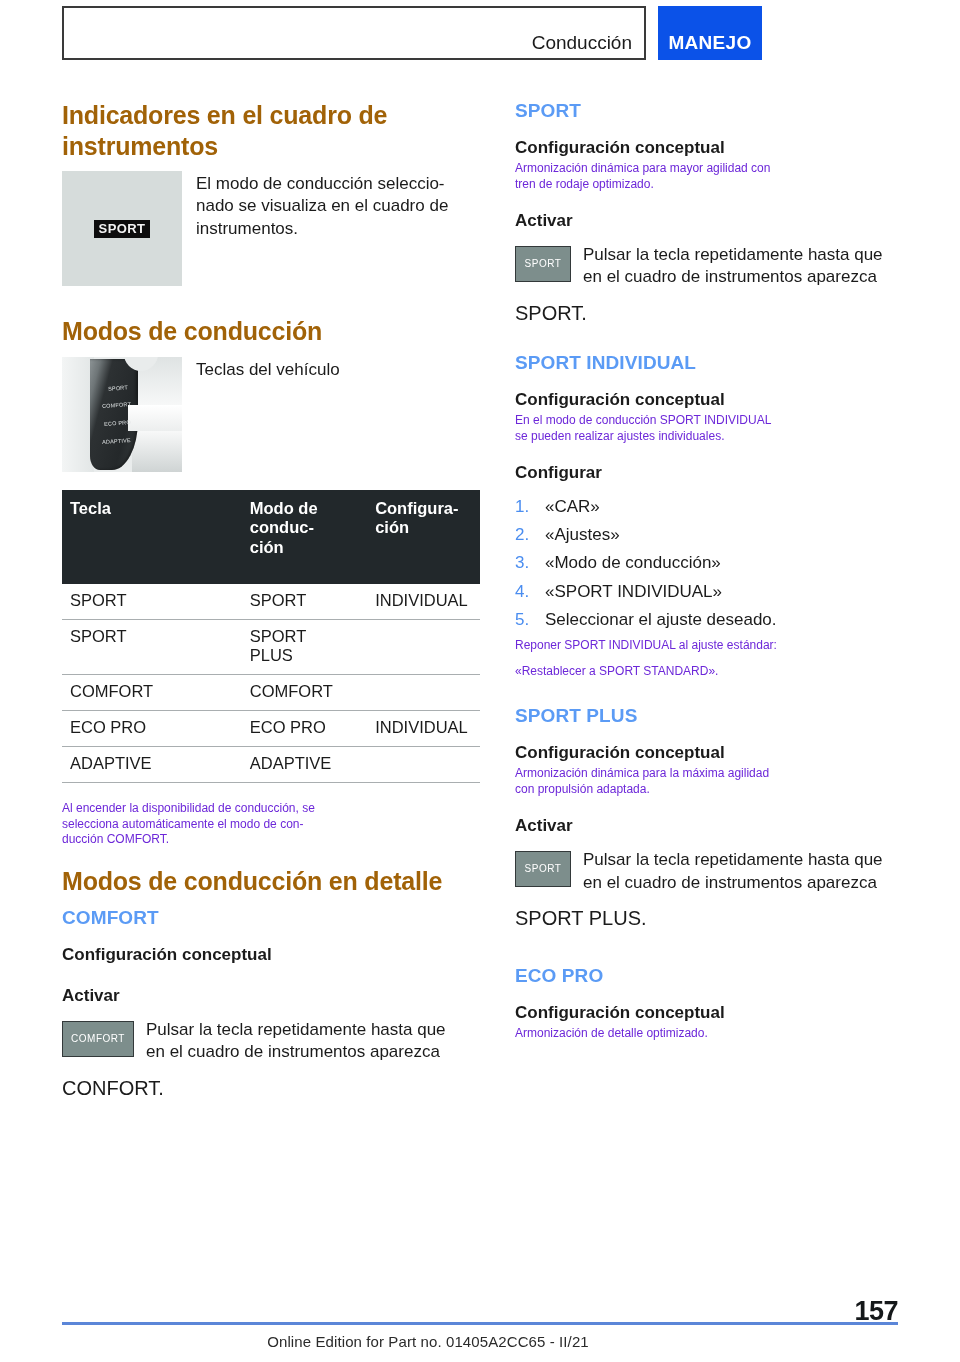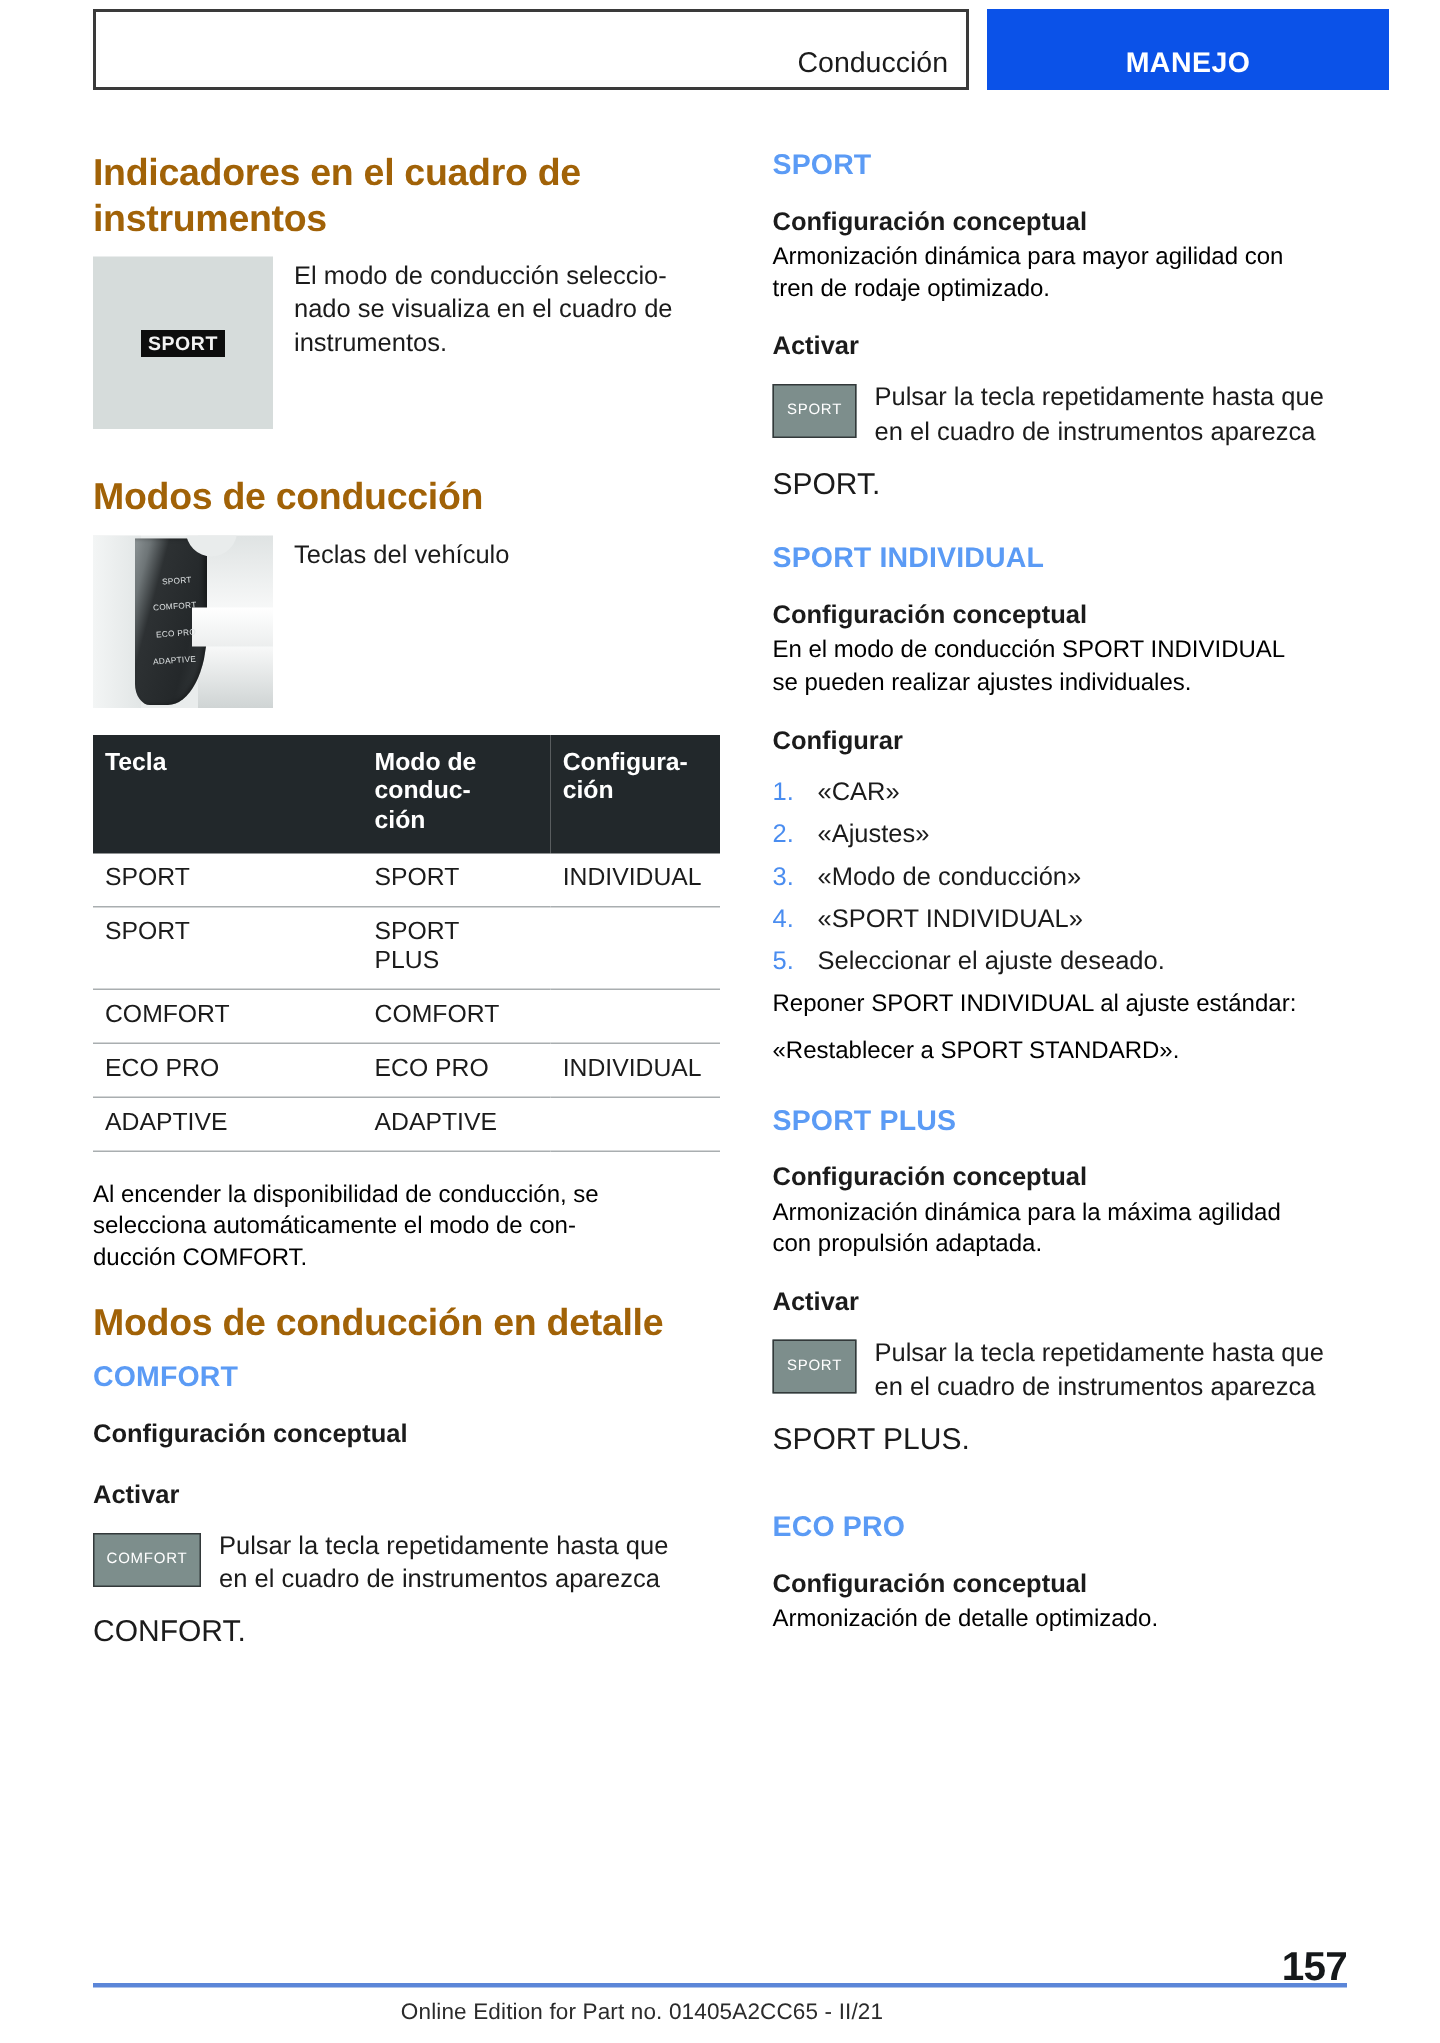--- a/index.html
+++ b/index.html
@@ -18,21 +18,21 @@
     width: 960px;
     height: 1362px;
     background: #ffffff;
   }
 
   
   .header {
     position: absolute;
     left: 62px;
     top: 6px;
-    width: 864px;
+    width: 700px;
     height: 54px;
     display: flex;
     align-items: stretch;
   }
   .header-tab-white {
     flex: 0 0 584px;
     border: 2px solid #3a3a3a;
     background: #ffffff;
     display: flex;
     align-items: flex-end;
@@ -87,23 +87,23 @@
     margin: 0 0 16px 0;
   }
   h3.sub {
     font-size: 17px;
     font-weight: bold;
     color: #1b1b1b;
     margin: 0 0 3px 0;
   }
 
   p.body {
-    font-size: 16px;
+    font-size: 12px;
     line-height: 1.32;
-    color: #000000;
+    color: #6d28d9;
     margin: 0;
   }
 
   .spacer-18 { height: 18px; }
   .spacer-10 { height: 10px; }
   .spacer-26 { height: 26px; }
   .spacer-30 { height: 30px; }
   .spacer-34 { height: 34px; }
 
   
@@ -185,21 +185,21 @@
     width: 100%;
     border-collapse: collapse;
     font-size: 16.5px;
   }
   table.modes thead th {
     background: #22282b;
     color: #ffffff;
     font-weight: bold;
     text-align: left;
     vertical-align: top;
-    padding: 9px 6px 11px 8px;
+    padding: 9px 6px 26px 8px;
     line-height: 1.2;
     font-size: 16.5px;
   }
   table.modes thead th.c1 { width: 43%; }
   table.modes thead th.c2 { width: 30%; }
   table.modes thead th.c3 { width: 27%; }
   table.modes tbody td {
     border-bottom: 1.5px solid #a9aeb0;
     padding: 7px 6px 8px 8px;
     vertical-align: top;

